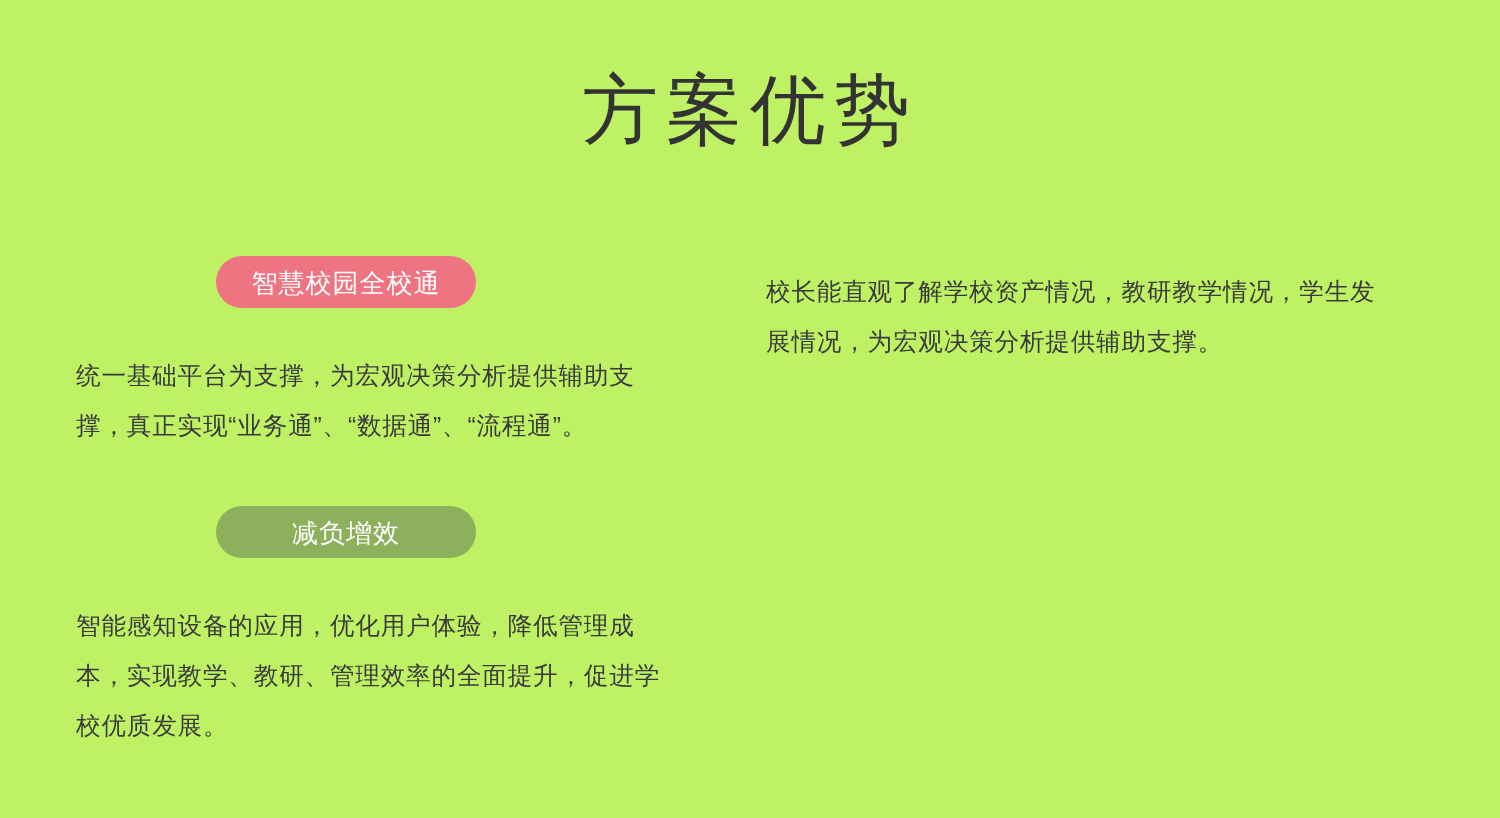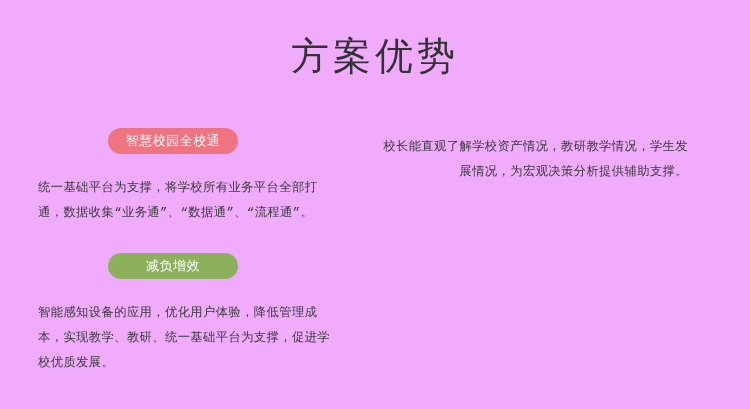--- a/index.html
+++ b/index.html
@@ -37,21 +37,21 @@
     position: absolute;
     left: 0;
     top: 120px;
     width: 750px;
     height: 270px;
   }
   .cell {
     position: absolute;
     width: 330px;
   }
-  .cell-c0 { left: 38px; font-family: Liberation Mono, monospace; }
+  .cell-c0 { left: 38px; }
   .cell-c1 { left: 383px; }
   .cell-r0 { top: 0px; }
   .cell-r1 { top: 125px; }
 
   .badge-row {
     height: 42px;
     display: flex;
     align-items: center;
   }
   .badge-row.align-indent { justify-content: flex-start; padding-left: 70px; }
@@ -80,39 +80,39 @@
     color: #3a3a3a;
     letter-spacing: 0.4px;
     text-align: left;
     width: 300px;
   }
   .cell-c1 .body-text { width: 305px; }
 </style>
 </head>
 <body>
 
-<div class="slide" style="background: #f0abfc;">
+<div class="slide" style="background: #bef264;">
 
   <div class="slide-title" style="color: rgb(51, 51, 51);">方案优势</div>
 
   <div class="grid">
 
     <div class="cell cell-c0 cell-r0">
       <div class="badge-row align-indent">
         <div class="badge b-wide" style="background-color: rgb(237, 116, 128);">智慧校园全校通</div>
       </div>
-      <div class="body-text" style="color: rgb(58, 58, 58);">统一基础平台为支撑，将学校所有业务平台全部打通，数据收集“业务通”、“数据通”、“流程通”。</div>
+      <div class="body-text" style="color: rgb(58, 58, 58);">统一基础平台为支撑，为宏观决策分析提供辅助支撑，真正实现“业务通”、“数据通”、“流程通”。</div>
     </div>
 
     <div class="cell cell-c1 cell-r0">
-      <div class="body-text" style="color: rgb(58, 58, 58); text-align: right;">校长能直观了解学校资产情况，教研教学情况，学生发展情况，为宏观决策分析提供辅助支撑。</div>
+      <div class="body-text" style="color: rgb(58, 58, 58);">校长能直观了解学校资产情况，教研教学情况，学生发展情况，为宏观决策分析提供辅助支撑。</div>
     </div>
 
     <div class="cell cell-c0 cell-r1">
       <div class="badge-row align-indent">
         <div class="badge b-wide" style="background-color: rgb(140, 176, 92); text-align: center;">减负增效</div>
       </div>
-      <div class="body-text" style="color: rgb(58, 58, 58);">智能感知设备的应用，优化用户体验，降低管理成本，实现教学、教研、统一基础平台为支撑，促进学校优质发展。</div>
+      <div class="body-text" style="color: rgb(58, 58, 58);">智能感知设备的应用，优化用户体验，降低管理成本，实现教学、教研、管理效率的全面提升，促进学校优质发展。</div>
     </div>
 
 
   </div>
 </div>
 
 </body></html>

